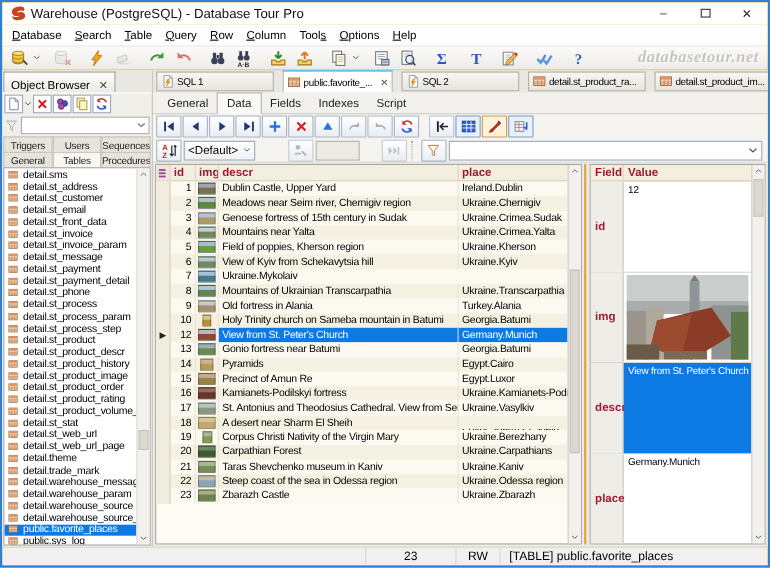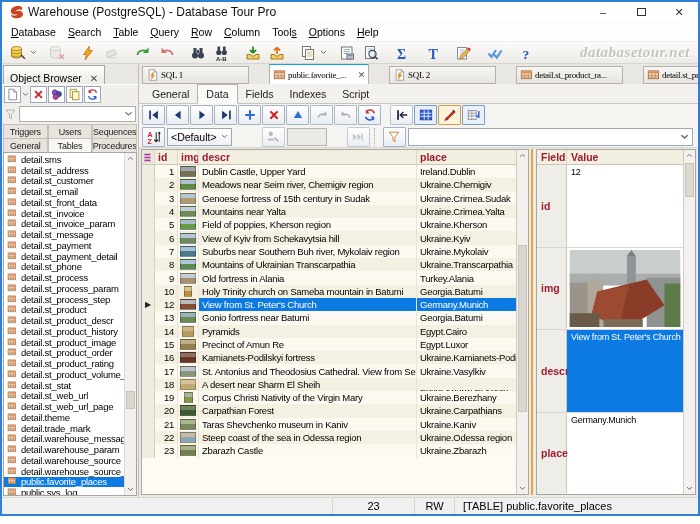--- a/index.html
+++ b/index.html
@@ -51,21 +51,21 @@
 .ob-item span { transform:translateY(-0.5px); }
 
 .sb { position:absolute; right:0; top:0; bottom:0; width:12px; background:#f2f1ee; border-left:1px solid #dddad4; }
 .sb .ar { position:absolute; left:0; right:0; height:11px; display:flex; align-items:center; justify-content:center; color:#888; }
 .sb .ar svg { width:7px; height:5px; }
 .sb .ar.up { top:0; }
 .sb .ar.dn { bottom:0; }
 .sb .th { position:absolute; left:1px; right:1px; background:#dbd8d1; border:1px solid #c8c4bc; }
 
 .main { flex:1; display:flex; flex-direction:column; min-width:0; }
-.doctabs { height:20px; display:flex; align-items:flex-end; padding-left:3px; gap:20px; background:#e9e7e2;font-family:Liberation Serif, serif; }
+.doctabs { height:20px; display:flex; align-items:center; padding-left:3px; gap:8px; background:#e9e7e2; }
 .dtab { height:18px; width:107px; border:1px solid #b5b1aa; background:linear-gradient(#f7f6f3,#e8e5df); display:flex; align-items:center; padding:0 3px; font-size:9px; letter-spacing:-0.3px; white-space:nowrap; overflow:hidden; flex:none; }
 .dtab .ic { width:13px; height:12px; flex:none; margin-right:2px; }
 .dtab.act { height:20px; background:#fff; border-top:1px solid #0ea5e9; border-bottom:none; width:100px; }
 .dtab .tx { flex:1; overflow:hidden; }
 .dtab .cl { color:#555; font-size:9px; margin-left:2px; }
 .viewtabs { height:20px; display:flex; align-items:flex-end; padding-left:5px; background:#f2f1ed; border-bottom:1px solid #c9c5be; }
 .vtab { padding:3px 8px 3px 8px; font-size:10.5px; color:#222; }
 .vtab.act { background:#fbfaf8; border:1px solid #b5b1aa; border-bottom:1px solid #fbfaf8; margin-bottom:-1px; }
 .navrow { height:22px; background:#f5f4f0; display:flex; align-items:center; padding:0 3px; gap:1px; flex:none; }
 .nbtn { width:23px; height:20px; border:1px solid #a5b3c6; border-radius:1px; background:linear-gradient(#ffffff,#e9edf2); display:flex; align-items:center; justify-content:center; flex:none; }
@@ -1039,21 +1039,20 @@
                 </div>
                 <div class="gc desc" style="width: 218px; flex: 0 0 auto;">View of Kyiv from Schekavytsia hill</div>
                 <div class="gc plc" style="flex: 1 1 0%;">Ukraine.Kyiv</div>
               </div>
               <div class="grow">
                 <div class="gc ind" style="width: 13px; flex: 0 0 auto;"></div>
                 <div class="gc idc" style="width: 23px; flex: 0 0 auto;">7</div>
                 <div class="gc imgc" style="width: 21px; flex: 0 0 auto;">
                   <span class="thumb" style="width: 16px; background: linear-gradient(rgb(168, 192, 216) 42%, rgb(74, 122, 138) 42%);"></span>
                 </div>
-                <div class="gc desc" style="width: 218px; flex: 0 0 auto;">Suburbs near Southern Buh river, Mykolaiv region</div>
                 <div class="gc plc" style="flex: 1 1 0%;">Ukraine.Mykolaiv</div>
               </div>
               <div class="grow odd">
                 <div class="gc ind" style="width: 13px; flex: 0 0 auto;"></div>
                 <div class="gc idc" style="width: 23px; flex: 0 0 auto;">8</div>
                 <div class="gc imgc" style="width: 21px; flex: 0 0 auto;">
                   <span class="thumb" style="width: 16px; background: linear-gradient(rgb(176, 196, 220) 42%, rgb(90, 138, 78) 42%);"></span>
                 </div>
                 <div class="gc desc" style="width: 218px; flex: 0 0 auto;">Mountains of Ukrainian Transcarpathia</div>
                 <div class="gc plc" style="flex: 1 1 0%;">Ukraine.Transcarpathia</div>

